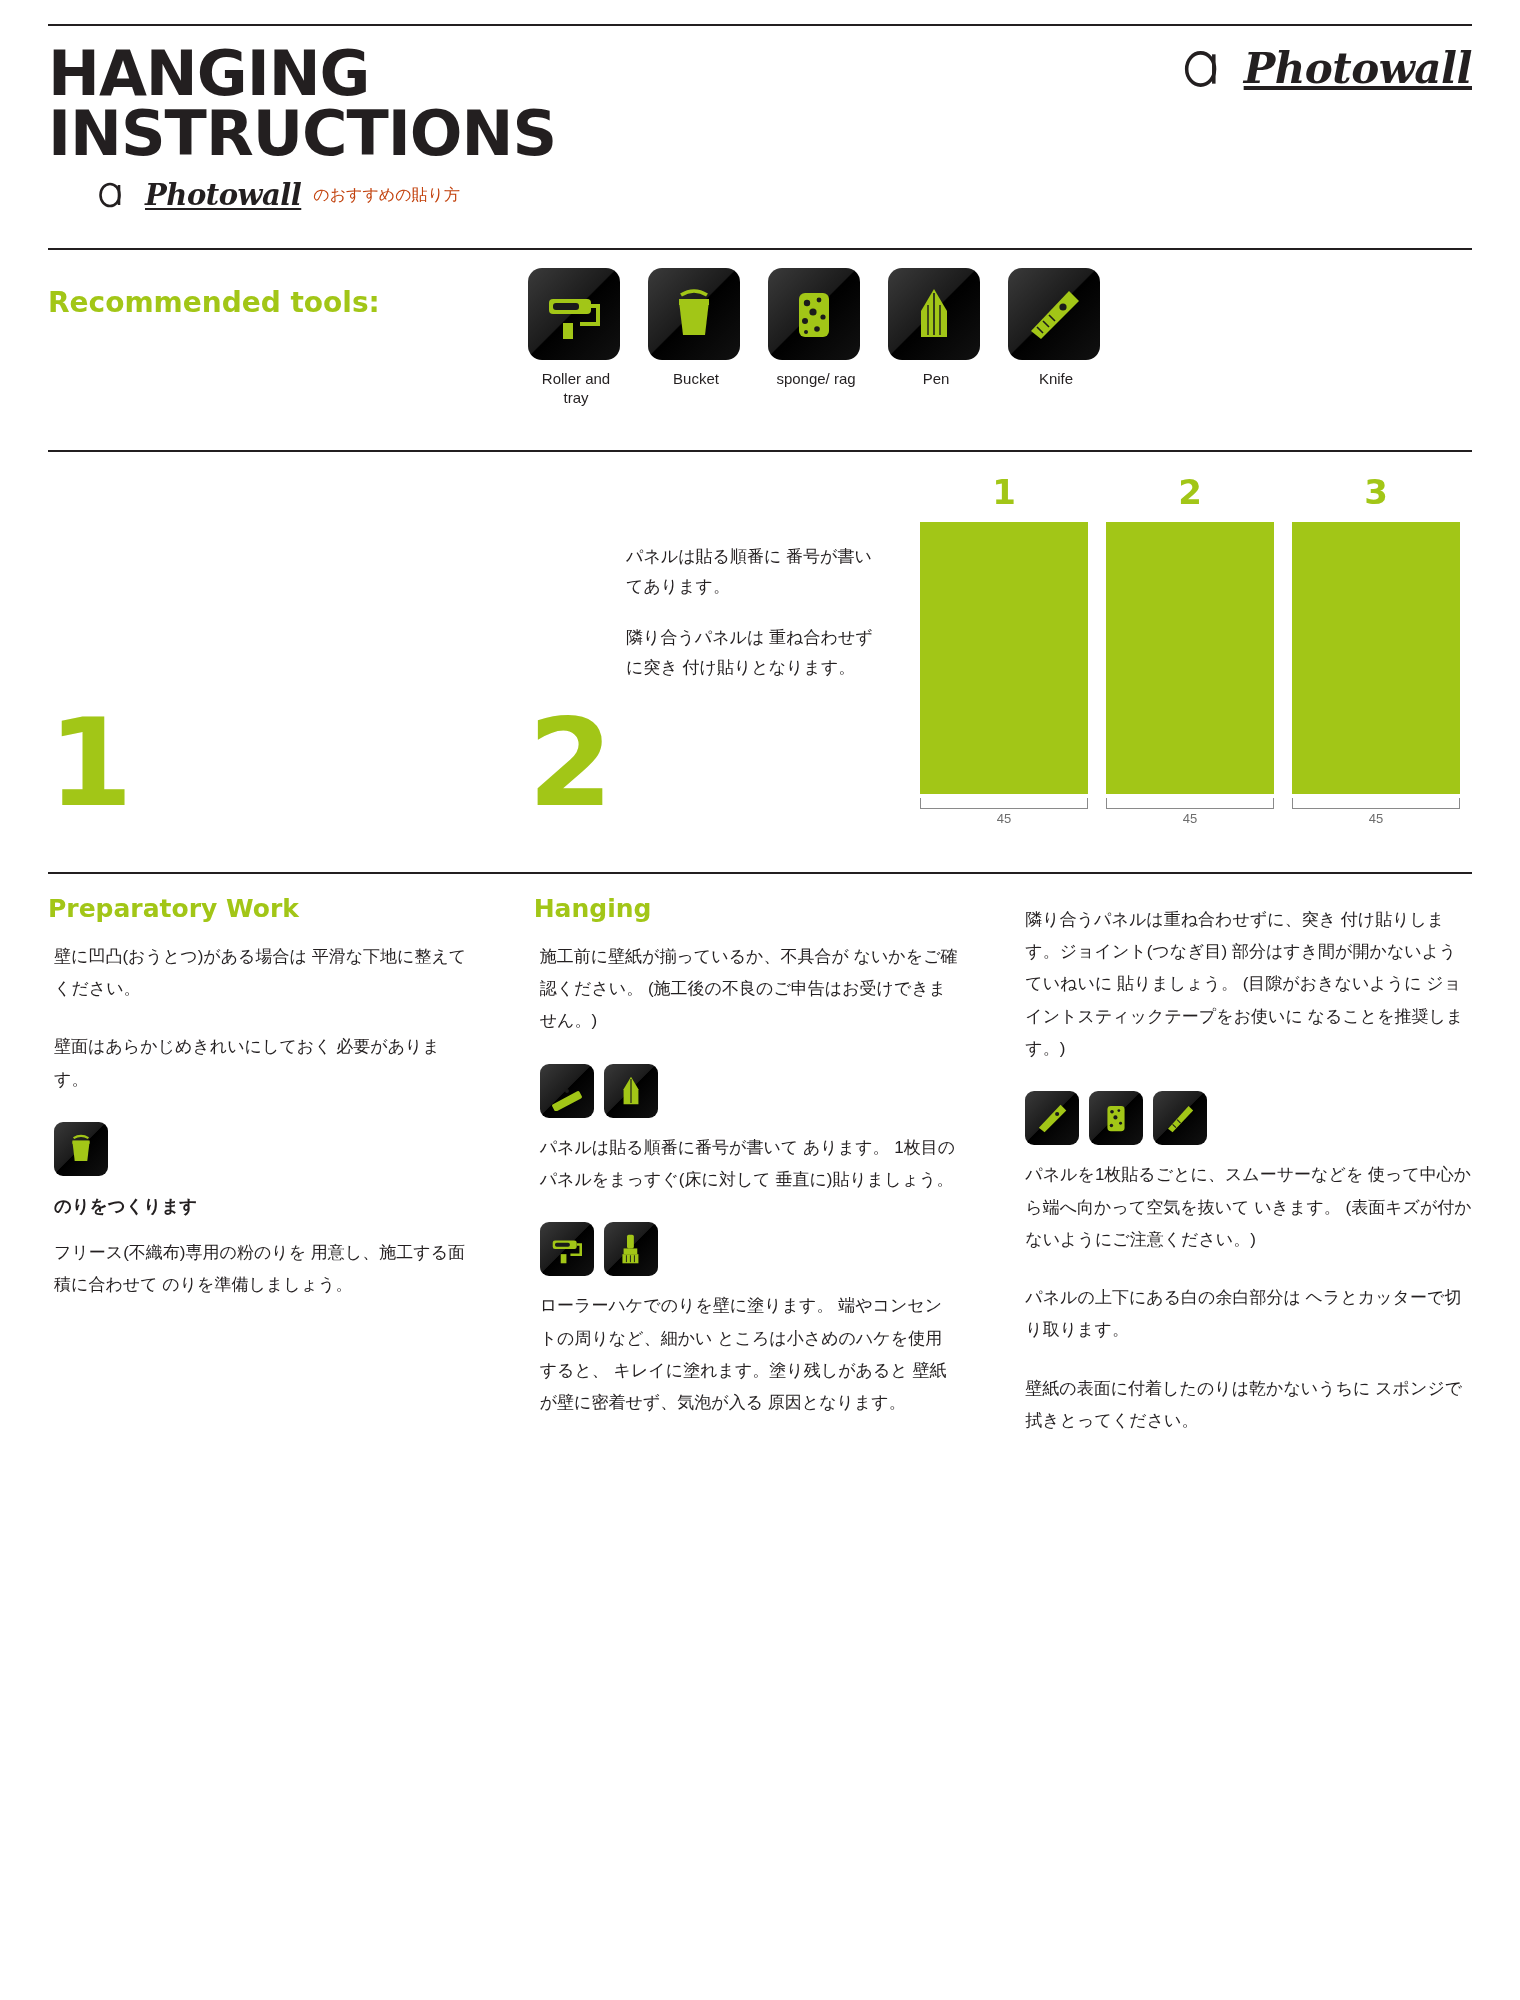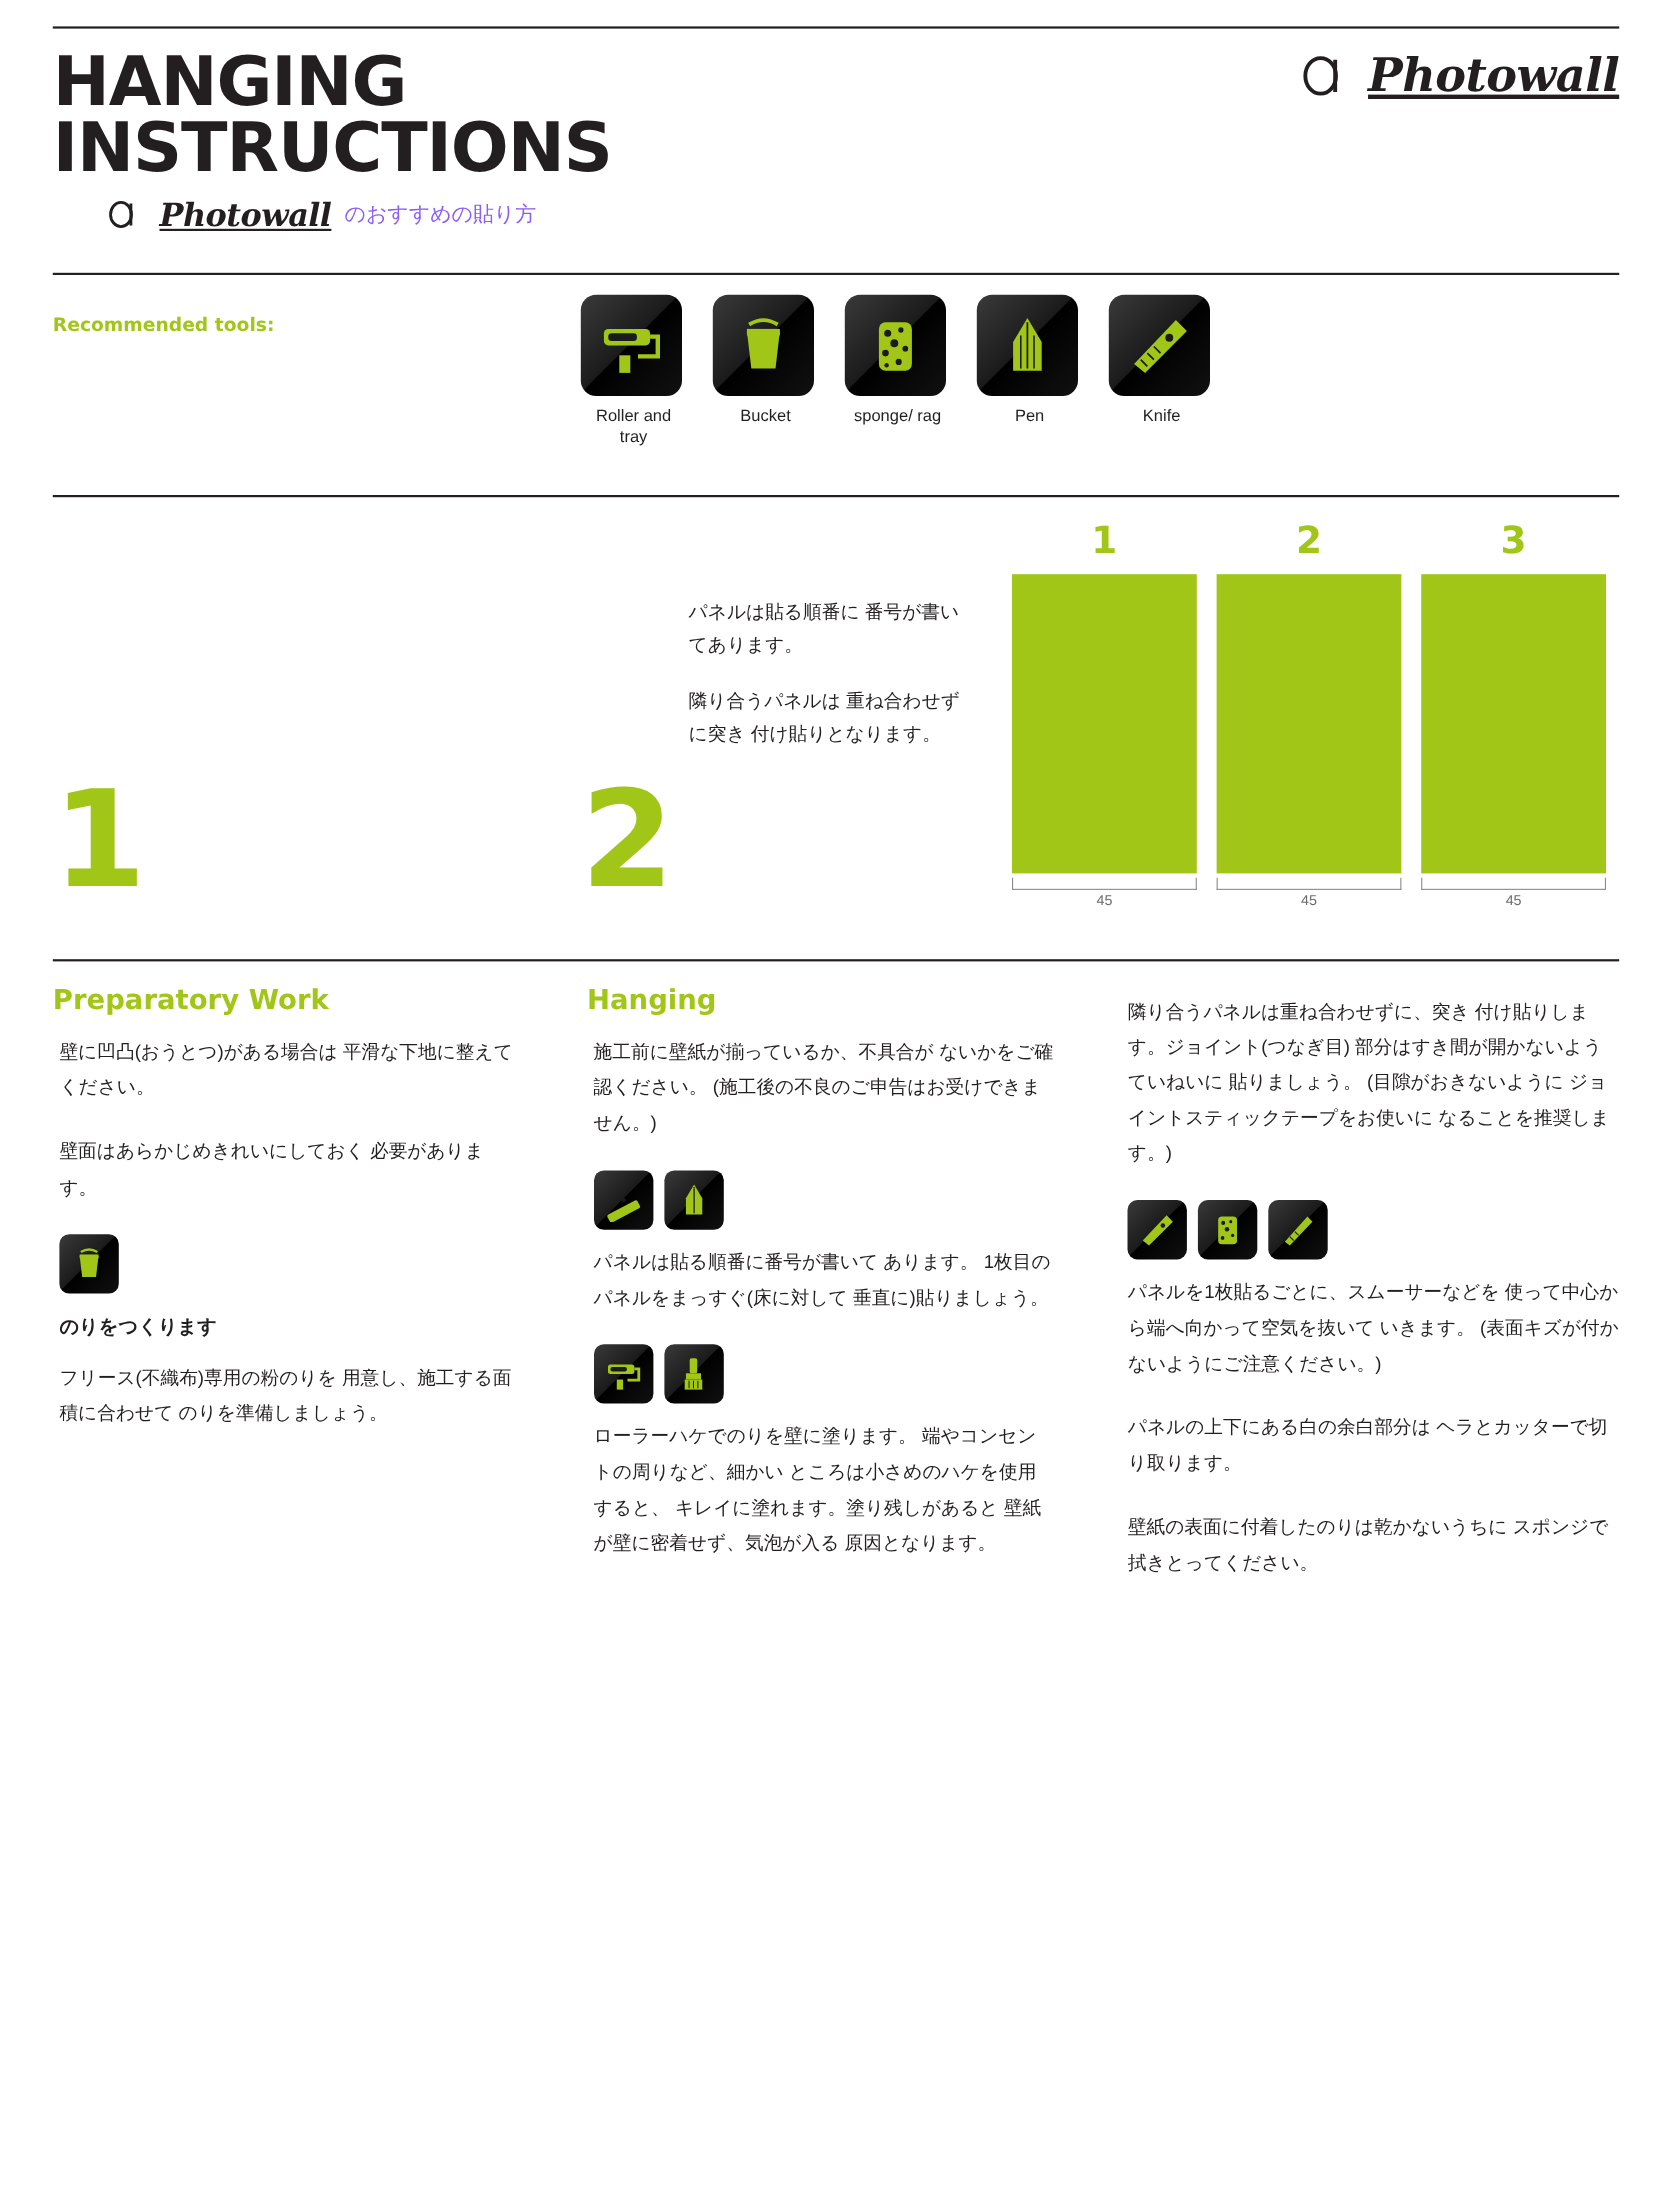--- a/index.html
+++ b/index.html
@@ -37,22 +37,22 @@
     color: #231f20;
   }
   .subtitle-row {
     display: flex;
     align-items: center;
     gap: 12px;
     margin-top: 14px;
     padding-left: 50px;
   }
   .subtitle-text {
-    font-size: 19px;
-    color: #8b5cf6;
+    font-size: 16px;
+    color: #c2410c;
   }
 
   
   .logo {
     display: inline-flex;
     align-items: center;
     gap: 17px;
     color: #231f20;
   }
   .logo .mark {
@@ -74,21 +74,21 @@
   .tools-section {
     margin-top: 36px;
     border-top: 2px solid #231f20;
     padding-top: 18px;
     display: flex;
     align-items: flex-start;
   }
   .tools-label {
     font-family: "DejaVu Sans", sans-serif;
     font-weight: bold;
-    font-size: 17px;
+    font-size: 28px;
     color: #a2c617;
     width: 480px;
     padding-top: 18px;
   }
   .tools-row {
     display: flex;
     gap: 24px;
   }
   .tool {
     width: 96px;

